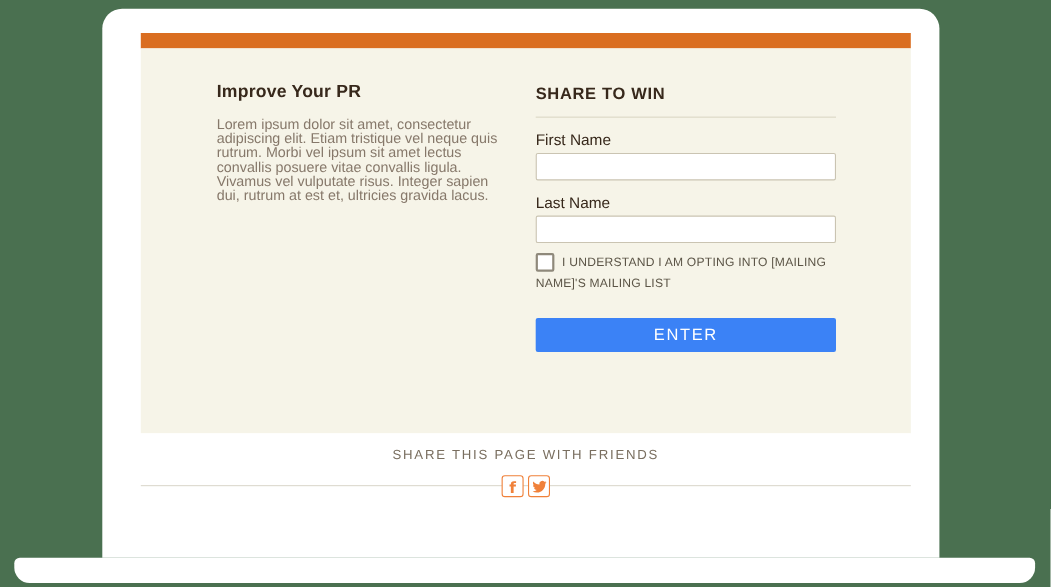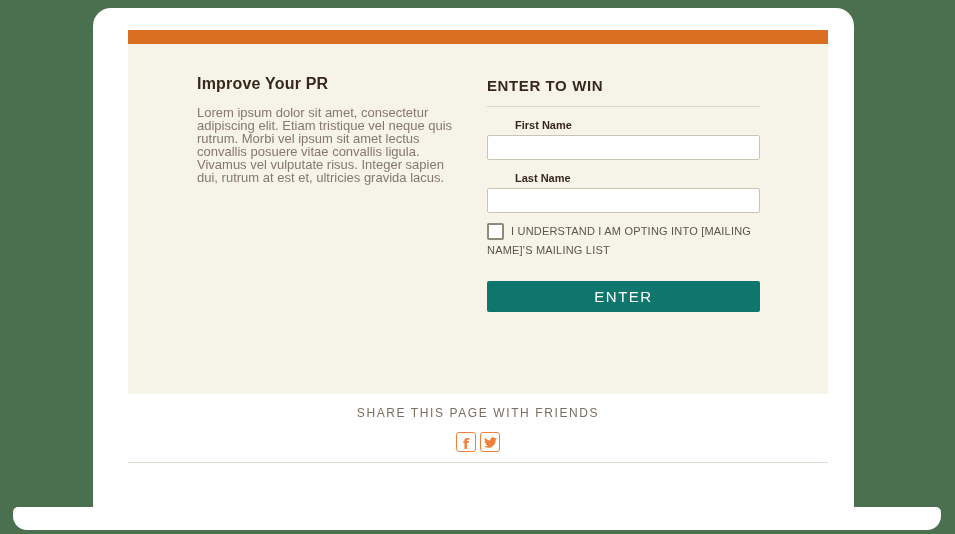--- a/index.html
+++ b/index.html
@@ -48,47 +48,47 @@
   
   .formcol { width: 273px; }
   .formcol h3 {
     margin-top: 33px; font-size: 15px; font-weight: 700;
     color: #37281B; letter-spacing: .6px;
   }
   .divider { margin-top: 12px; border-top: 1px solid #DCD7C5; }
   .field { margin-top: 12px; }
   .field:first-of-type { margin-top: 16px; }
   .field label {
-    display: block; font-size: 11px; font-weight: 700; color: #37281B; margin-left: 28px;
+    display: block; font-size: 14px; font-weight: 400; color: #37281B;
   }
   .field input {
     display: block; margin-top: 4px; width: 100%; height: 25px;
     background: #ffffff; border: 1px solid #CAC4B2; border-radius: 2px;
     font-size: 12px; color: #55503F; padding: 0 6px; outline: none;
   }
   .optin {
     display: block; margin-top: 9px; font-size: 11px; line-height: 19px;
     color: #5C5547; letter-spacing: .2px; cursor: pointer;
   }
   .optin input {
     appearance: none; -webkit-appearance: none;
     width: 17px; height: 17px; background: #ffffff;
     border: 2px solid #8F897B; border-radius: 2px;
     vertical-align: middle; margin: -2px 7px 0 0; cursor: pointer;
   }
   .enter-btn {
     margin-top: 21px; width: 100%; height: 31px;
-    background: #0f766e; border: none; border-radius: 2px;
+    background: #3b82f6; border: none; border-radius: 2px;
     color: #ffffff; font-size: 15px; letter-spacing: 1.5px;
     font-family: "Liberation Sans", sans-serif; cursor: pointer;
   }
 
   
   .share {
-    height: 69px; background: #ffffff; text-align: center;
+    height: 48px; background: #ffffff; text-align: center;
     border-bottom: 1px solid #DCD9CE;
   }
   .share-text {
     padding-top: 12px; font-size: 12px; letter-spacing: 1.6px;
     color: #796E5F;
   }
   .social-row {
     margin-top: 12px; display: flex; justify-content: center; gap: 4px;
   }
   .social {
@@ -112,21 +112,21 @@
       <div class="topbar"></div>
 
       <div class="content">
 
         <div class="intro">
           <h2>Improve Your PR</h2>
           <p>Lorem ipsum dolor sit amet, consectetur adipiscing elit. Etiam tristique vel neque quis rutrum. Morbi vel ipsum sit amet lectus convallis posuere vitae convallis ligula. Vivamus vel vulputate risus. Integer sapien dui, rutrum at est et, ultricies gravida lacus.</p>
         </div>
 
         <div class="formcol">
-          <h3>ENTER TO WIN</h3>
+          <h3>SHARE TO WIN</h3>
           <div class="divider"></div>
 
           <div class="field">
             <label>First Name</label>
             <input type="text" aria-label="First Name" style="">
           </div>
 
           <div class="field">
             <label>Last Name</label>
             <input type="text" aria-label="Last Name" style="">

